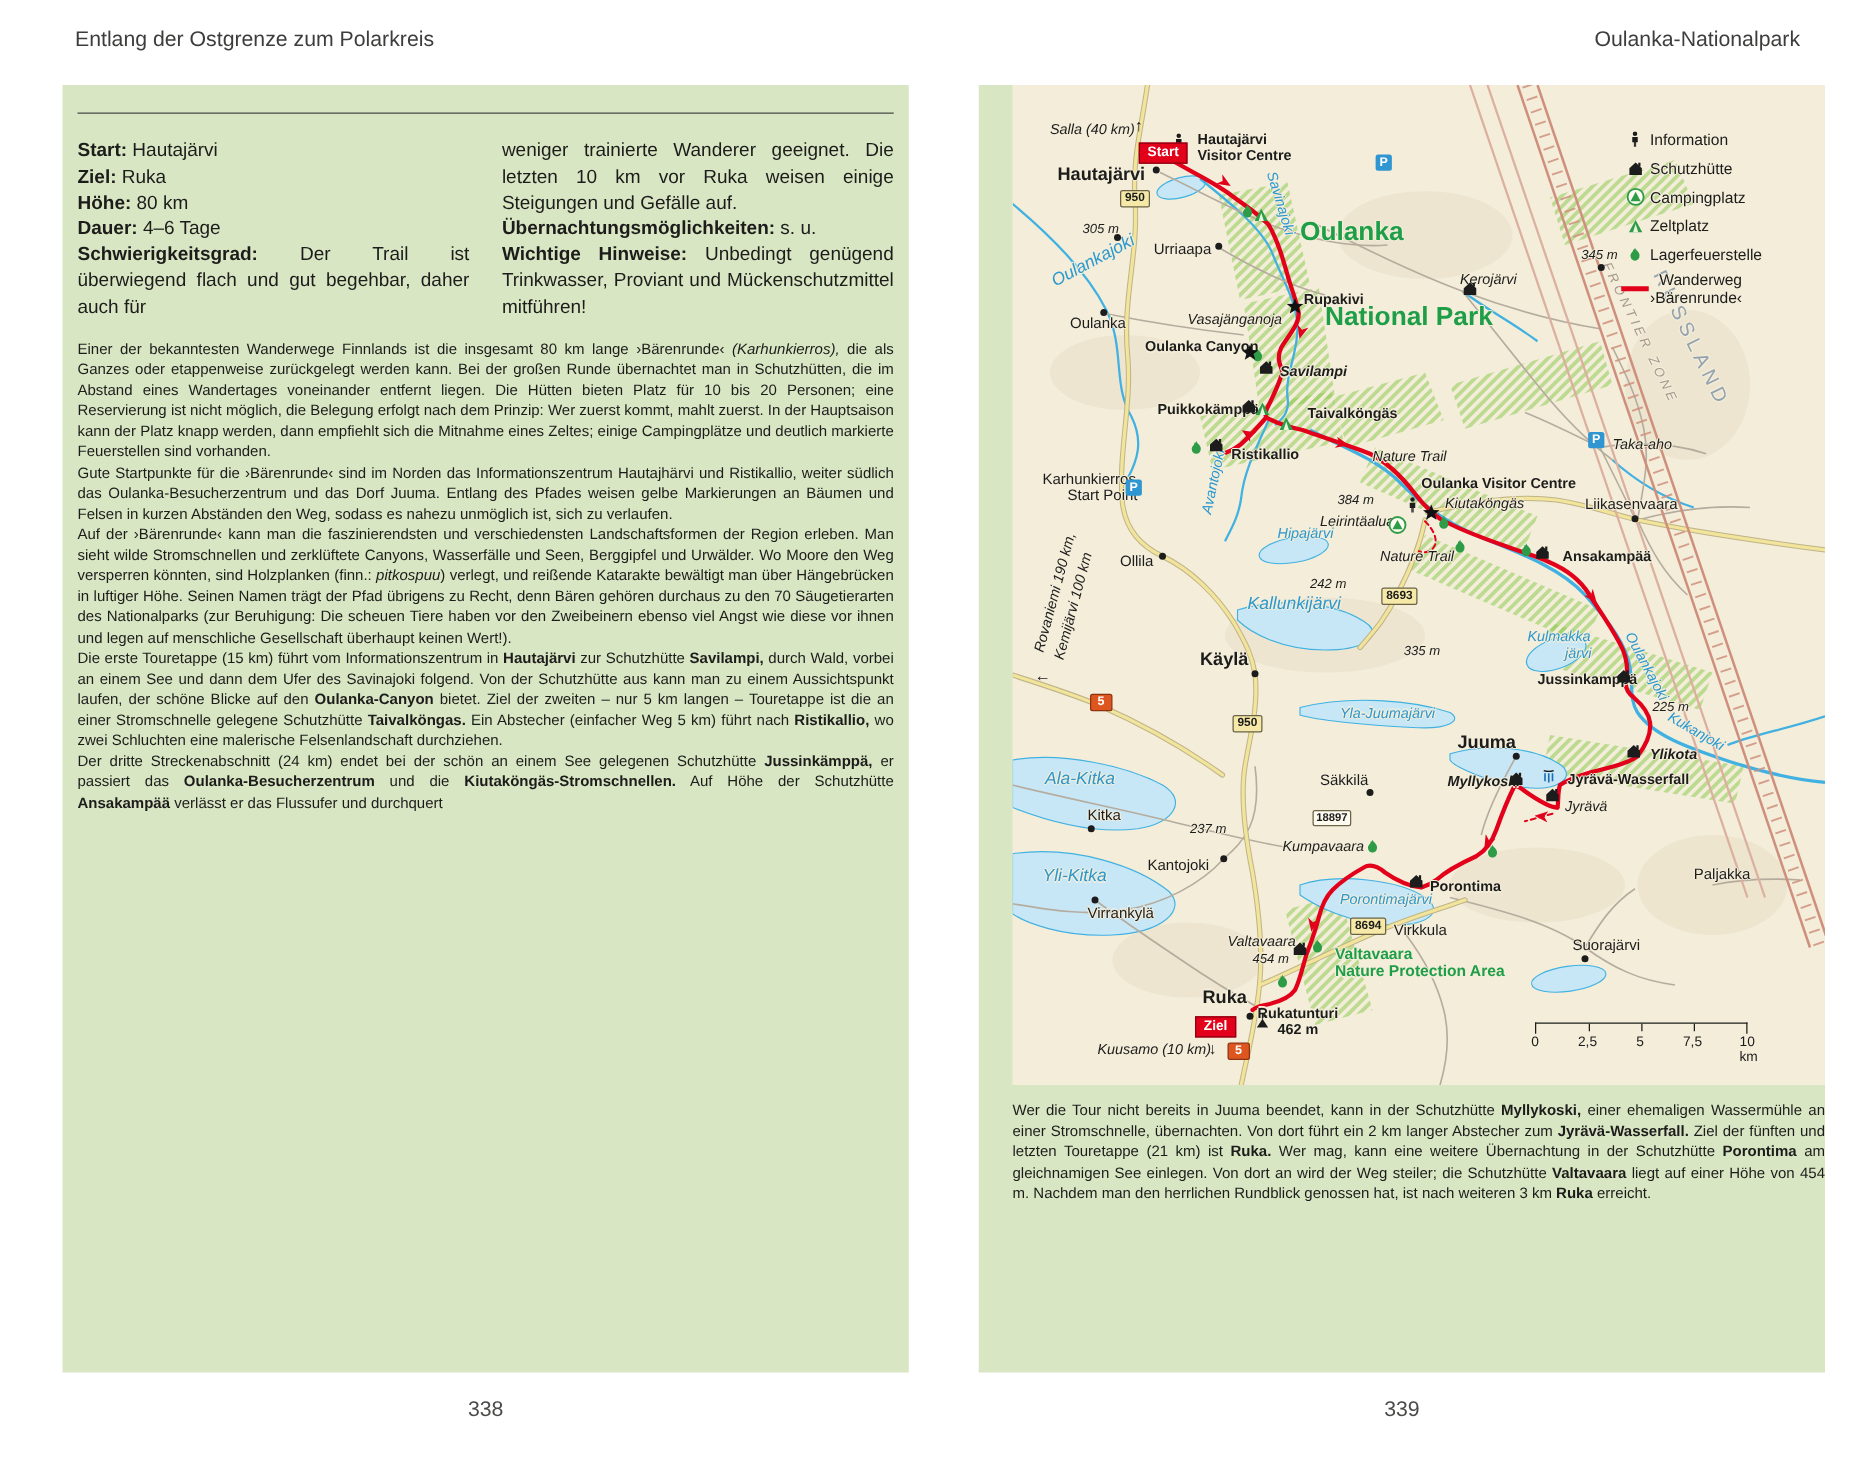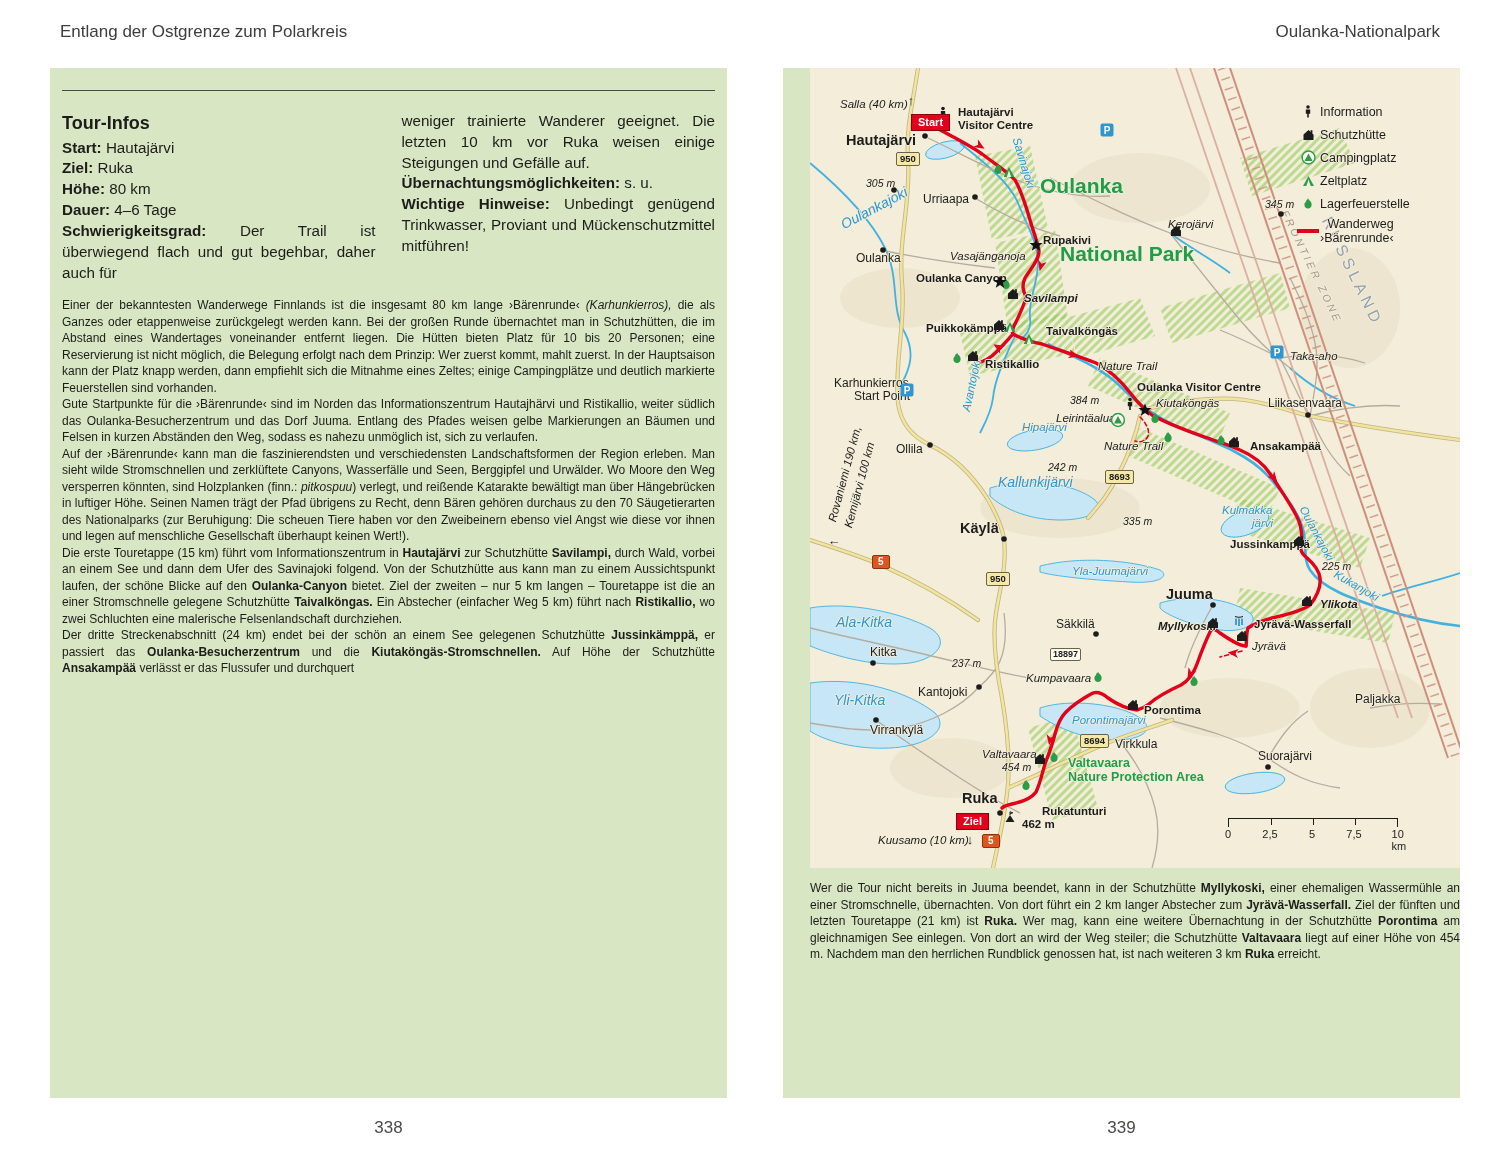--- a/index.html
+++ b/index.html
@@ -65,21 +65,20 @@
 </head>
 <body>
 
 <div class="pg-header" id="hdr-left">Entlang der Ostgrenze zum Polarkreis</div>
 <div class="pg-header" id="hdr-right">Oulanka-Nationalpark</div>
 
 <div class="panel" id="panel-left">
   <div class="title-rule"></div>
   <div class="tour-infos">
     <div class="ti-col rich">
-      <div class="ti-head">Tour-Infos</div>
       <div class="rich"><b>Start:</b> Hautajärvi<br><b>Ziel:</b> Ruka<br><b>Höhe:</b> 80 km<br><b>Dauer:</b> 4–6 Tage<br><b>Schwierigkeitsgrad:</b> Der Trail ist überwiegend flach und gut begehbar, daher auch für</div>
     </div>
     <div class="ti-col rich">weniger trainierte Wanderer geeignet. Die letzten 10 km vor Ruka weisen einige Steigungen und Gefälle auf.<br><b>Übernachtungsmöglichkeiten:</b> s. u.<br><b>Wichtige Hinweise:</b> Unbedingt genügend Trinkwasser, Proviant und Mückenschutzmittel mitführen!</div>
   </div>
   <div class="body-col" id="body-left">
       <p class="rich">Einer der bekanntesten Wanderwege Finnlands ist die insgesamt 80 km lange ›Bärenrunde‹ <i>(Karhunkierros),</i> die als Ganzes oder etappenweise zurückgelegt werden kann. Bei der großen Runde übernachtet man in Schutzhütten, die im Abstand eines Wandertages voneinander entfernt liegen. Die Hütten bieten Platz für 10 bis 20 Personen; eine Reservierung ist nicht möglich, die Belegung erfolgt nach dem Prinzip: Wer zuerst kommt, mahlt zuerst. In der Hauptsaison kann der Platz knapp werden, dann empfiehlt sich die Mitnahme eines Zeltes; einige Campingplätze und deutlich markierte Feuerstellen sind vorhanden.</p>
       <p class="rich">Gute Startpunkte für die ›Bärenrunde‹ sind im Norden das Informationszentrum Hautajhärvi und Ristikallio, weiter südlich das Oulanka-Besucherzentrum und das Dorf Juuma. Entlang des Pfades weisen gelbe Markierungen an Bäumen und Felsen in kurzen Abständen den Weg, sodass es nahezu unmöglich ist, sich zu verlaufen.</p>
       <p class="rich">Auf der ›Bärenrunde‹ kann man die faszinierendsten und verschiedensten Landschaftsformen der Region erleben. Man sieht wilde Stromschnellen und zerklüftete Canyons, Wasserfälle und Seen, Berggipfel und Urwälder. Wo Moore den Weg versperren könnten, sind Holzplanken (finn.: <i>pitkospuu</i>) verlegt, und reißende Katarakte bewältigt man über Hängebrücken in luftiger Höhe. Seinen Namen trägt der Pfad übrigens zu Recht, denn Bären gehören durchaus zu den 70 Säugetierarten des Nationalparks (zur Beruhigung: Die scheuen Tiere haben vor den Zweibeinern ebenso viel Angst wie diese vor ihnen und legen auf menschliche Gesellschaft überhaupt keinen Wert!).</p>
       <p class="rich">Die erste Touretappe (15 km) führt vom Informationszentrum in <b>Hautajärvi</b> zur Schutzhütte <b>Savilampi,</b> durch Wald, vorbei an einem See und dann dem Ufer des Savinajoki folgend. Von der Schutzhütte aus kann man zu einem Aussichtspunkt laufen, der schöne Blicke auf den <b>Oulanka-Canyon</b> bietet. Ziel der zweiten – nur 5 km langen – Touretappe ist die an einer Stromschnelle gelegene Schutzhütte <b>Taivalköngas.</b> Ein Abstecher (einfacher Weg 5 km) führt nach <b>Ristikallio,</b> wo zwei Schluchten eine malerische Felsenlandschaft durchziehen.</p>
       <p class="rich">Der dritte Streckenabschnitt (24 km) endet bei der schön an einem See gelegenen Schutzhütte <b>Jussinkämppä,</b> er passiert das <b>Oulanka-Besucherzentrum</b> und die <b>Kiutaköngäs-Stromschnellen.</b> Auf Höhe der Schutzhütte <b>Ansakampää</b> verlässt er das Flussufer und durchquert</p>
@@ -230,21 +229,21 @@
         <div class="mlbl place" style="left: 108px; top: 617px;">Kantojoki</div>
         <div class="mlbl place" style="left: 60px; top: 655px;">Virrankylä</div>
         <div class="mlbl place" style="left: 305px; top: 669px;">Virkkula</div>
         <div class="mlbl place" style="left: 448px; top: 681px;">Suorajärvi</div>
         <div class="mlbl place" style="left: 545px; top: 624px;">Paljakka</div>
         <div class="mlbl it" style="left: 216px; top: 604px;">Kumpavaara</div>
         <div class="mlbl poi" style="left: 334px; top: 636px;">Porontima</div>
         <div class="mlbl it" style="left: 172px; top: 680px;">Valtavaara</div>
         <div class="mlbl elev" style="left: 192px; top: 693px;">454 m</div>
         <div class="mlbl place-lg" style="left: 152px; top: 722px;">Ruka</div>
-        <div class="mlbl poi" style="left: 212px; top: 737px; padding-left: 20px;">Rukatunturi</div>
+        <div class="mlbl poi" style="left: 196px; top: 737px;">Rukatunturi</div>
         <div class="mlbl poi" style="left: 212px; top: 750px;">462 m</div>
         <div class="mlbl it" style="left: 68px; top: 766px;">Kuusamo (10 km)</div>
         <div class="mlbl elev" style="left: 56px; top: 109px;">305 m</div>
         <div class="mlbl elev" style="left: 260px; top: 326px;">384 m</div>
         <div class="mlbl elev" style="left: 238px; top: 393px;">242 m</div>
         <div class="mlbl elev" style="left: 313px; top: 447px;">335 m</div>
         <div class="mlbl elev" style="left: 142px; top: 589px;">237 m</div>
         <div class="mlbl elev" style="left: 512px; top: 492px;">225 m</div>
         <div class="mlbl elev" style="left: 455px; top: 130px;">345 m</div>
         <div class="mlbl park-lg" style="left: 230px; top: 106px;">Oulanka</div>

